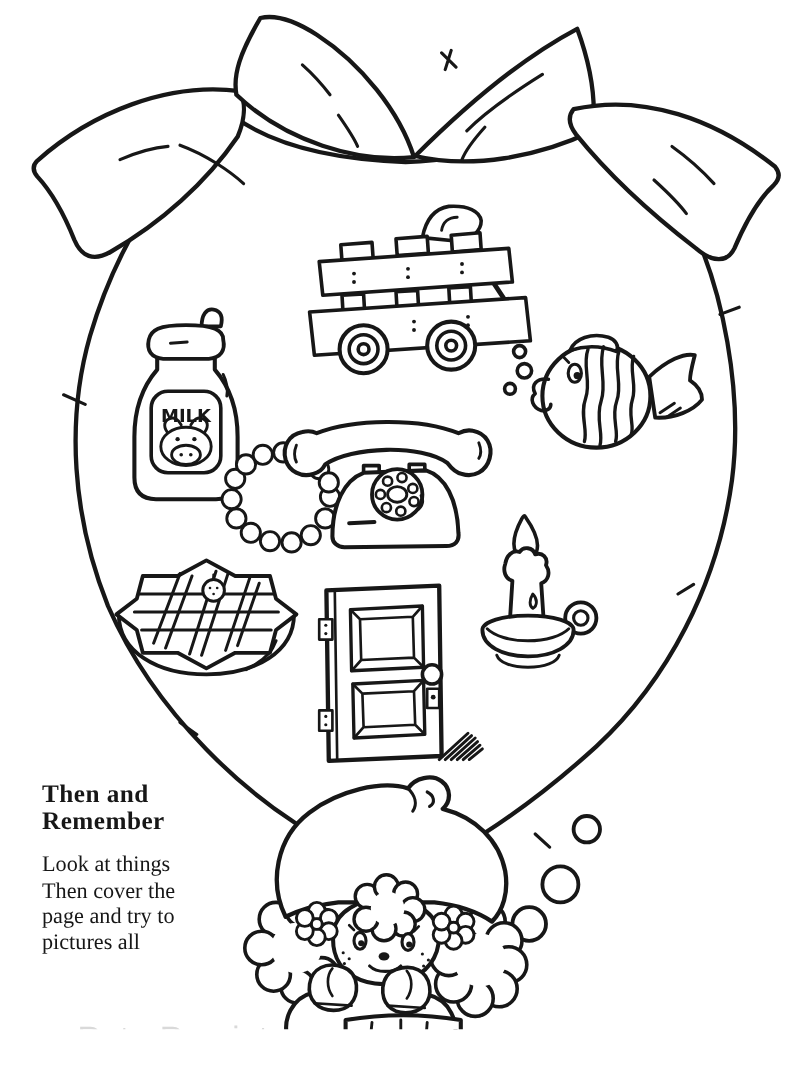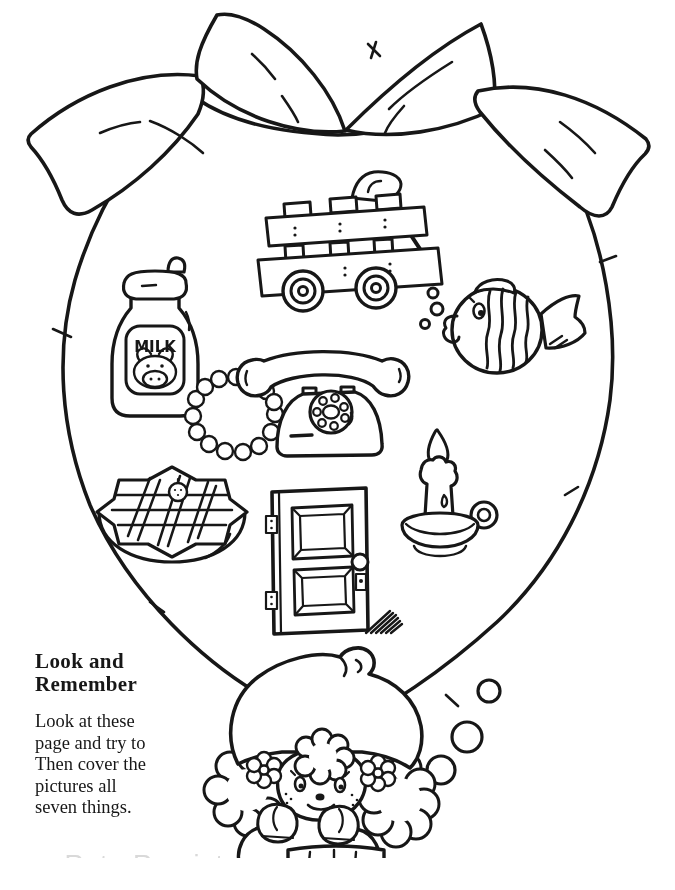--- a/index.html
+++ b/index.html
@@ -283,30 +283,29 @@
         <path fill="none" stroke-width="2.2" d="M 277,807 C 272,813 272,823 277,830 M 262,836 L 293,838"></path>
       </g>
       <g fill="#ffffff" stroke-width="3">
         <path d="M 330,808 C 344,803 356,809 358,822 C 360,835 351,844 338,844 C 326,844 318,836 319,823 C 320,814 324,810 330,808 Z"></path>
         <path fill="none" stroke-width="2.2" d="M 339,809 C 344,815 344,825 339,832 M 323,838 L 354,840"></path>
       </g>
     </g>
   </svg>
 
   <div class="heading">
-    <div>Look and</div>
+    <div>Then and</div>
     <div>Remember</div>
   </div>
 
   <div class="para">
-    <div>Look at these</div>
+    <div>Look at things</div>
+    <div>Then cover the</div>
     <div>page and try to</div>
-    <div>Then cover the</div>
     <div>pictures all</div>
-    <div>seven things.</div>
   </div>
 
   <div class="pagenum">20</div>
 
   <div class="watermark">www.RetroReprints.com</div>
 
   <div class="copyright">© 2026 www.retroreprints.com</div>
 
 </div>
 

